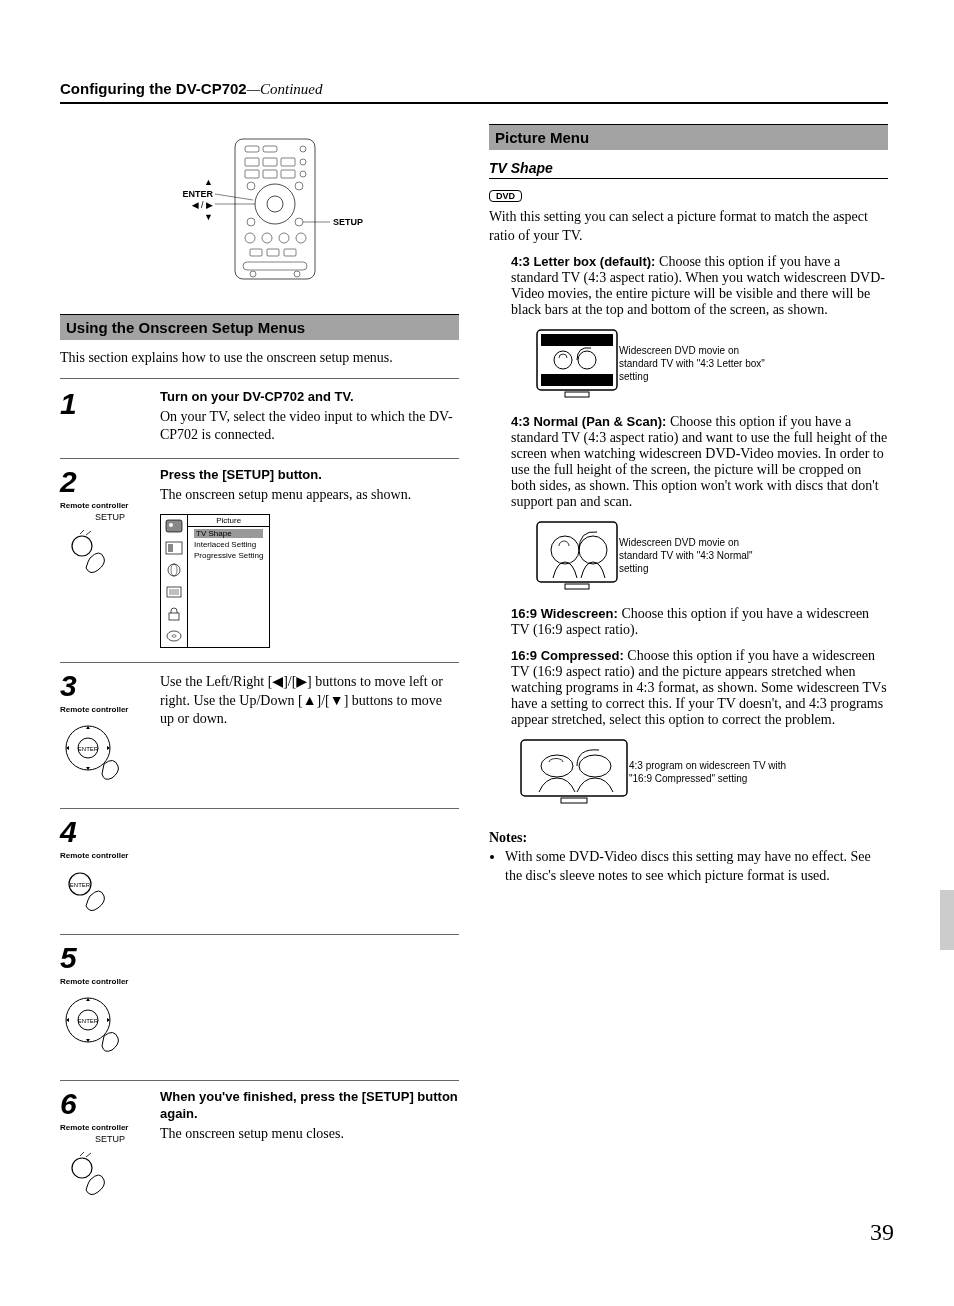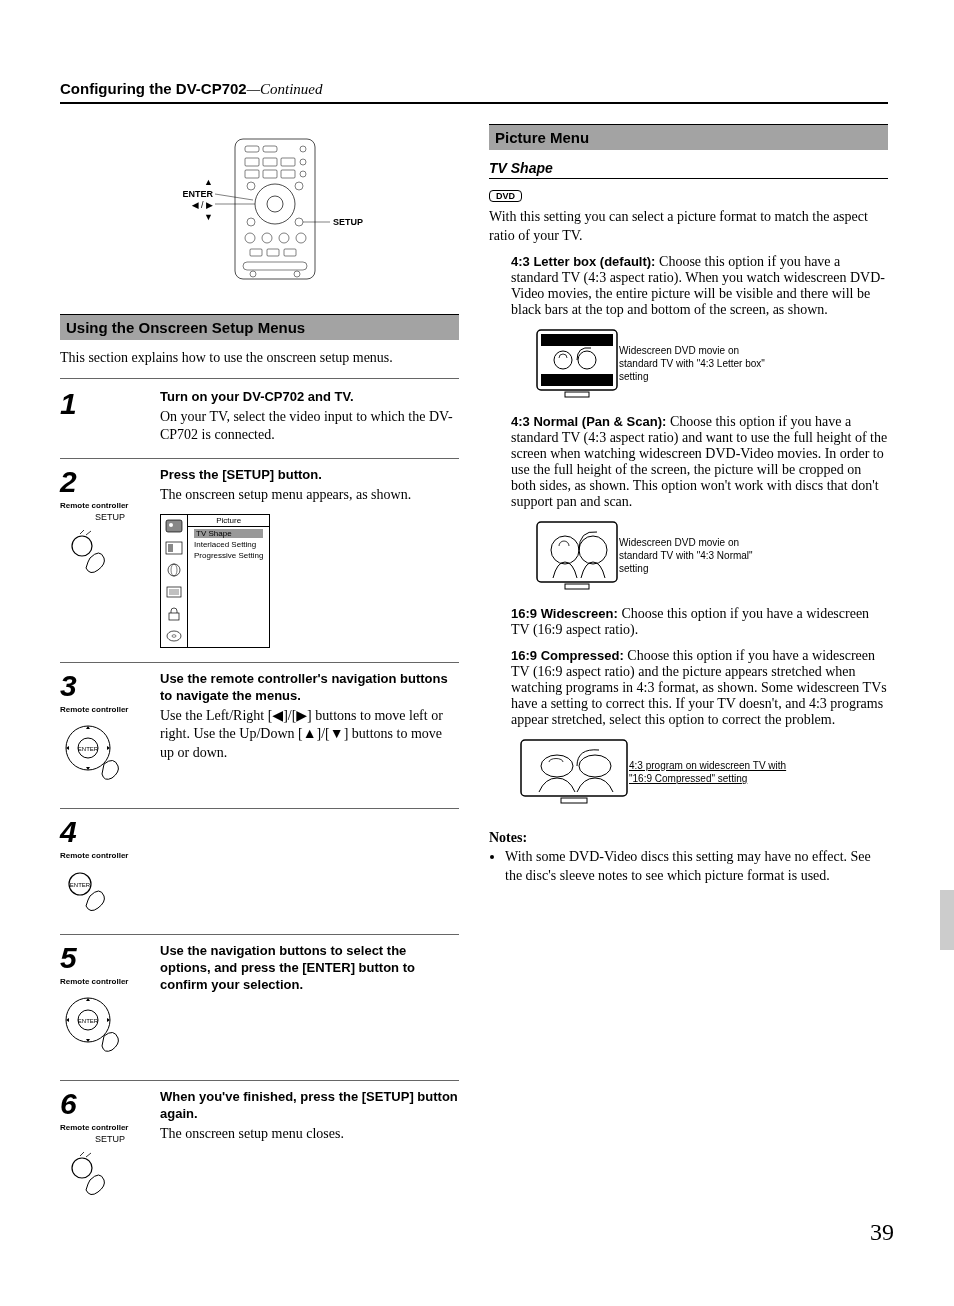--- a/index.html
+++ b/index.html
@@ -334,21 +334,20 @@
               <text x="28" y="31" text-anchor="middle" font-size="6" font-family="Arial">ENTER</text>
               <path d="M26 9 l2 -3 l2 3 z" fill="#000"></path>
               <path d="M26 47 l2 3 l2 -3 z" fill="#000"></path>
               <path d="M9 26 l-3 2 l3 2 z" fill="#000"></path>
               <path d="M47 26 l3 2 l-3 2 z" fill="#000"></path>
               <path d="M 44 44 Q 54 36 58 46 Q 60 52 52 58 Q 44 62 42 54 Z" fill="none" stroke="#000" stroke-width="1"></path>
             </svg>
           </div>
         </div>
         <div class="step-right">
-          <div class="step-bold">Use the remote controller's navigation buttons to navigate the menus.</div>
           <div class="step-body">Use the Left/Right [◀]/[▶] buttons to move left or right. Use the Up/Down [▲]/[▼] buttons to move up or down.</div>
         </div>
       </div>
 
       <div class="step-row">
         <div class="step-left">
           <div class="step-num">4</div>
           <div class="rc-label">Remote controller</div>
           <div class="remote-icon">
             <svg width="50" height="50" viewBox="0 0 50 50">
@@ -370,23 +369,20 @@
               <circle cx="28" cy="28" r="10" fill="none" stroke="#000" stroke-width="1"></circle>
               <text x="28" y="31" text-anchor="middle" font-size="6" font-family="Arial">ENTER</text>
               <path d="M26 9 l2 -3 l2 3 z" fill="#000"></path>
               <path d="M26 47 l2 3 l2 -3 z" fill="#000"></path>
               <path d="M9 26 l-3 2 l3 2 z" fill="#000"></path>
               <path d="M47 26 l3 2 l-3 2 z" fill="#000"></path>
               <path d="M 44 44 Q 54 36 58 46 Q 60 52 52 58 Q 44 62 42 54 Z" fill="none" stroke="#000" stroke-width="1"></path>
             </svg>
           </div>
         </div>
-        <div class="step-right">
-          <div class="step-bold">Use the navigation buttons to select the options, and press the [ENTER] button to confirm your selection.</div>
-        </div>
       </div>
 
       <div class="step-row">
         <div class="step-left">
           <div class="step-num">6</div>
           <div class="rc-label">Remote controller</div>
           <div class="setup-label">SETUP</div>
           <div class="remote-icon">
             <svg width="50" height="50" viewBox="0 0 50 50">
               <circle cx="22" cy="18" r="10" fill="none" stroke="#000" stroke-width="1.2"></circle>
@@ -444,21 +440,21 @@
         <div class="caption">Widescreen DVD movie on standard TV with "4:3 Normal" setting</div>
       </div>
 
       <div class="option-block">
         <span class="opt-label">16:9 Widescreen: </span><span>Choose this option if you have a widescreen TV (16:9 aspect ratio).</span>
       </div>
 
       <div class="option-block">
         <span class="opt-label">16:9 Compressed: </span><span>Choose this option if you have a widescreen TV (16:9 aspect ratio) and the picture appears stretched when watching programs in 4:3 format, as shown. Some widescreen TVs have a setting to correct this. If your TV doesn't, and 4:3 programs appear stretched, select this option to correct the problem.</span>
       </div>
-      <div class="tv-illustration" style="margin-left:30px;text-decoration:underline;">
+      <div class="tv-illustration" style="margin-left:30px;">
         <svg width="110" height="68" viewBox="0 0 110 68">
           <rect x="2" y="2" width="106" height="56" rx="4" fill="none" stroke="#000" stroke-width="1.5"></rect>
           <ellipse cx="38" cy="28" rx="16" ry="11" fill="none" stroke="#000" stroke-width="1"></ellipse>
           <path d="M30 24 a6 3 0 0 1 14 0" fill="none" stroke="#000" stroke-width="0.8"></path>
           <path d="M20 54 q6 -14 18 -14 q12 0 18 14" fill="none" stroke="#000" stroke-width="1"></path>
           <ellipse cx="76" cy="28" rx="16" ry="11" fill="none" stroke="#000" stroke-width="1"></ellipse>
           <path d="M58 28 q0 -18 22 -16" fill="none" stroke="#000" stroke-width="1"></path>
           <path d="M58 54 q6 -14 18 -14 q12 0 18 14" fill="none" stroke="#000" stroke-width="1"></path>
           <rect x="42" y="60" width="26" height="5" fill="none" stroke="#000" stroke-width="1"></rect>
         </svg>

